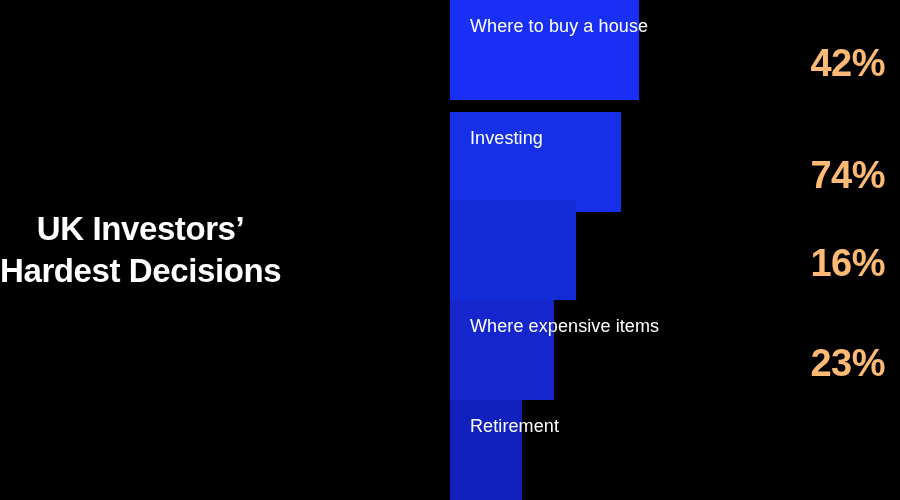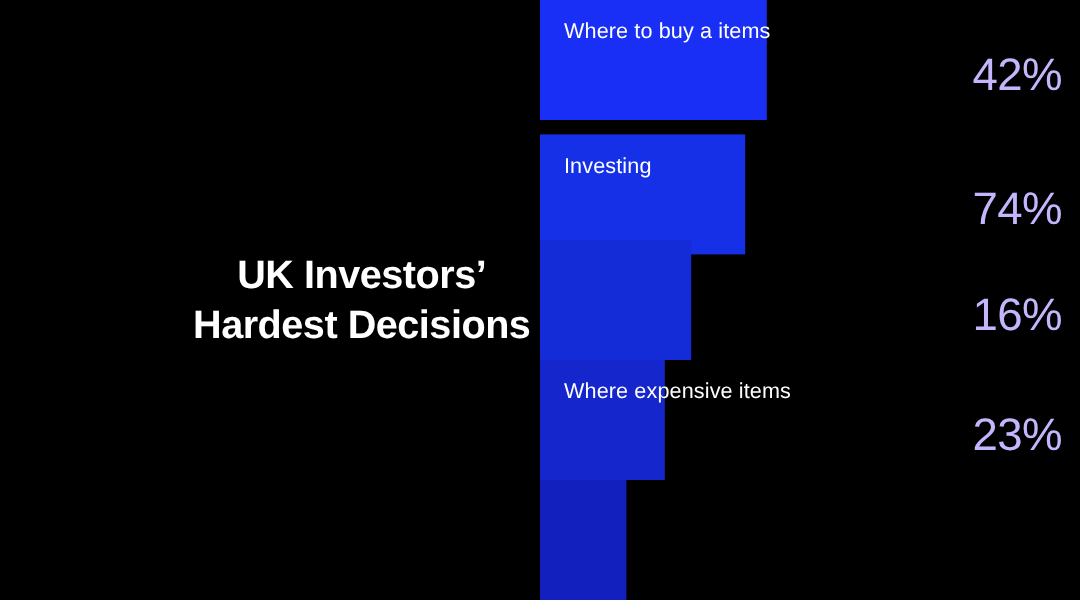--- a/index.html
+++ b/index.html
@@ -19,21 +19,21 @@
 
   
   #title-block {
     position: absolute;
     left: 0;
     top: 0;
     width: 450px;
     height: 500px;
     display: flex;
     align-items: center;
-    justify-content: flex-end;
+    justify-content: flex-start;
   }
   #title-text {
     color: #ffffff;
     font-size: 33px;
     font-weight: bold;
     line-height: 1.28;
     text-align: center;
     letter-spacing: -0.4px;
     white-space: pre-line;
     padding-right: 8px;
@@ -66,43 +66,43 @@
     color: #ffffff;
     font-size: 18px;
     font-weight: normal;
     letter-spacing: 0.1px;
     white-space: nowrap;
   }
   .bar-value {
     position: absolute;
     right: 15px;
     top: 44px;
-    color: #c4b5fd;
+    color: #fdba74;
     font-size: 38px;
-    font-weight: 400;
+    font-weight: 700;
     letter-spacing: -0.5px;
     line-height: 1;
     white-space: nowrap;
   }
 </style>
 </head>
 <body style="background: rgb(0, 0, 0);">
 
 <div id="stage" style="background: rgb(0, 0, 0);">
 
   <div id="title-block">
     <div id="title-text">UK Investors’ 
 Hardest Decisions</div>
   </div>
 
   <div id="chart-area">
 
     <div class="bar-row" style="top:0px;">
       <div class="bar" style="width: 189px; background: rgb(26, 47, 245);"></div>
-      <div class="bar-label">Where to buy a items</div>
+      <div class="bar-label">Where to buy a house</div>
       <div class="bar-value">42%</div>
     </div>
 
     <div class="bar-row" style="top:112px;">
       <div class="bar" style="width: 171px; background: rgb(22, 48, 232);"></div>
       <div class="bar-label">Investing</div>
       <div class="bar-value">74%</div>
     </div>
 
     <div class="bar-row" style="top:200px;">
@@ -111,16 +111,17 @@
     </div>
 
     <div class="bar-row" style="top:300px;">
       <div class="bar" style="width: 104px; background: rgb(20, 38, 204);"></div>
       <div class="bar-label">Where expensive items</div>
       <div class="bar-value">23%</div>
     </div>
 
     <div class="bar-row" style="top:400px;">
       <div class="bar" style="width: 72px; background: rgb(18, 32, 190);"></div>
+      <div class="bar-label">Retirement</div>
     </div>
 
   </div>
 </div>
 
 </body></html>

